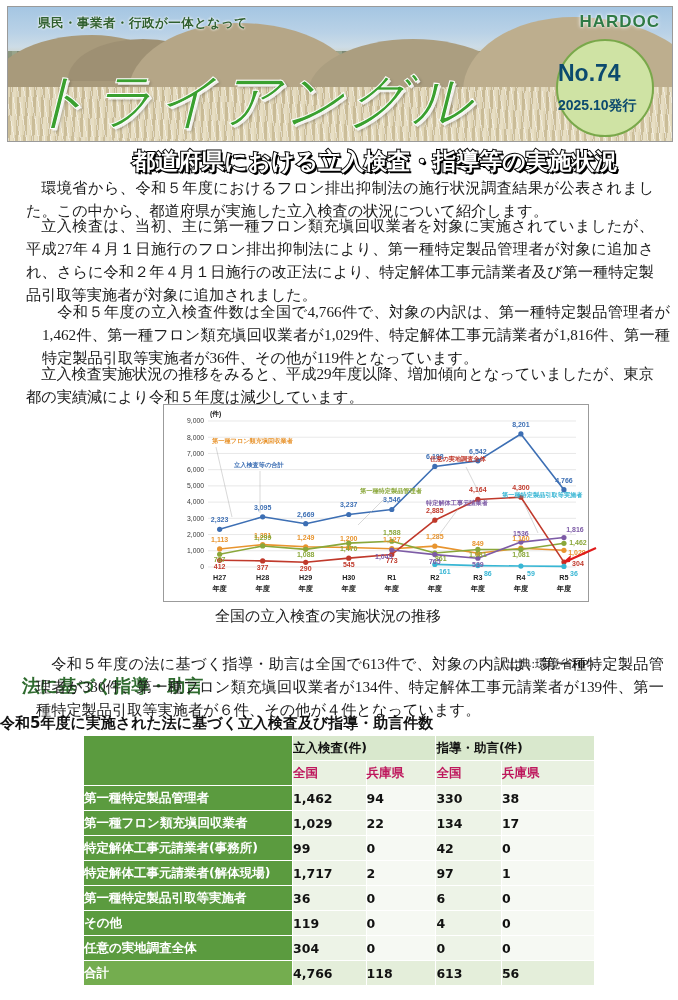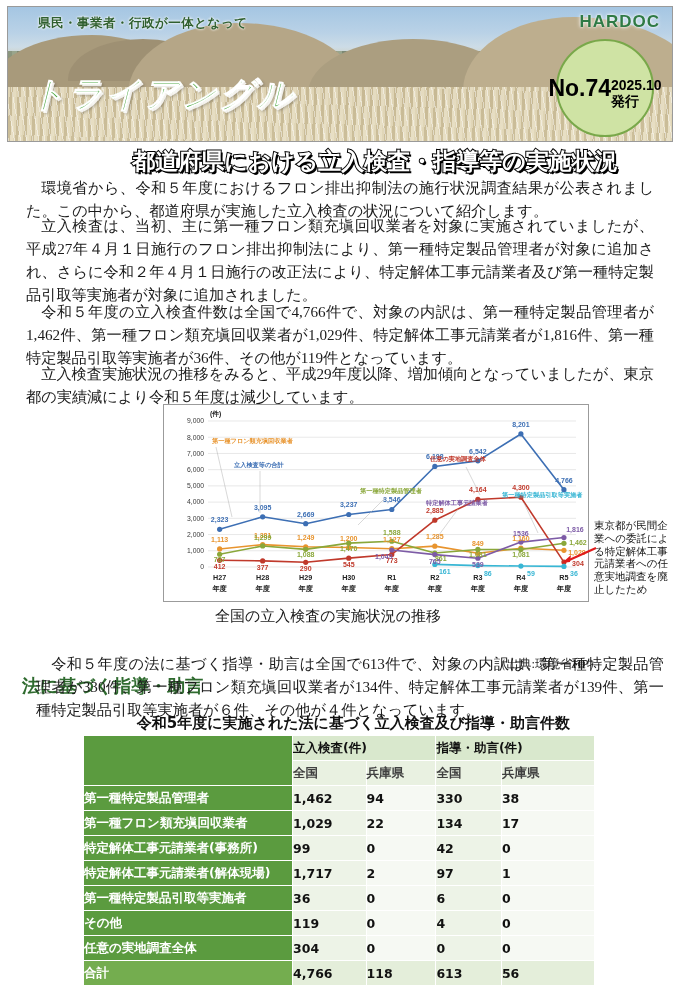--- a/index.html
+++ b/index.html
@@ -46,31 +46,31 @@
     color:#2f5f2f;font-family:"Liberation Sans","DejaVu Sans",sans-serif;font-weight:bold;
     text-shadow:0 0 2px #fff,0 0 3px #fff;
   }
   .hardoc{
     position:absolute;right:12px;top:5px;font-size:17px;font-weight:bold;letter-spacing:1px;
     color:#2f7a45;font-family:"Liberation Sans","DejaVu Sans",sans-serif;
     text-shadow:0 0 2px #fff,0 0 4px #fff;
     padding-left:8px;
   }
   .maintitle{
-    position:absolute;left:22px;top:64px;font-size:35px;font-weight:bold;
+    position:absolute;left:22px;top:54px;font-size:60px;font-weight:normal;
     font-family:"DejaVu Sans","Liberation Sans",sans-serif;
     font-style:italic;letter-spacing:2px;color:#3aa02f;
     -webkit-text-stroke:1px #ffffff;
     text-shadow:2px 2px 0 rgba(255,255,255,.85), 3px 3px 3px rgba(0,0,0,.25);
   }
   .issue-circle{
     position:absolute;right:18px;top:32px;width:94px;height:94px;border-radius:50%;
     background:#cfe3a4;border:2px solid #79a84a;
-    display:flex;flex-direction:row;align-items:center;justify-content:center;
-    font-family:"Liberation Sans","DejaVu Sans",sans-serif;color:#000000;
+    display:flex;flex-direction:column;justify-content:center;
+    font-family:"Liberation Sans","DejaVu Sans",sans-serif;color:#0c4a6e;
   }
   .issue-no{font-size:23px;font-weight:bold;line-height:1.05;}
   .issue-date{font-size:14px;font-weight:bold;margin-top:12px;}
 
   
   .headline{
     position:absolute;left:0;top:146px;width:678px;text-align:center;
     font-family:"DejaVu Sans","Liberation Sans",sans-serif;
     font-size:23px;font-weight:bold;color:#ffffff;letter-spacing:0px;
     -webkit-text-stroke:2px #000;
@@ -80,21 +80,21 @@
   }
 
   
   .body-text{
     position:absolute;left:26px;width:628px;
     font-size:15.2px;line-height:1.52;text-align:justify;
     font-family:"Liberation Serif","DejaVu Serif",serif;
   }
   .p1{top:176px;}
   .p2{top:214px;}
-  .p3{top:300px;}
+  .p3{top:300px;margin-left:16px;}
   .p4{top:362px;}
   .indent{text-indent:1em;}
 
   
   .chart-box{
     position:absolute;left:163px;top:404px;width:424px;height:196px;
     border:1px solid #9b9b9b;background:#fff;
   }
   .chart-svg{display:block;width:424px;height:196px;}
 
@@ -117,39 +117,39 @@
   }
 
   
   .sec-head{
     position:absolute;left:22px;top:630px;font-size:18px;font-weight:bold;
     color:#2f6b2f;font-family:"DejaVu Sans","Liberation Sans",sans-serif;margin-top:44px;
   }
   .p5{top:652px;margin-left:10px;}
 
   .table-title{
-    position:absolute;left:0;top:714px;width:570px;text-align:right;
+    position:absolute;left:0;top:714px;width:570px;text-align:left;
     font-size:15px;font-weight:bold;
     font-family:"DejaVu Sans","Liberation Sans",sans-serif;color:#111;
   }
 
   
   table.data{
     position:absolute;left:83px;top:735px;width:512px;
     border-collapse:collapse;
     font-family:"DejaVu Sans","Liberation Sans",sans-serif;
   }
   table.data td,table.data th{
     border:1px solid #ffffff;
     padding:0;height:24px;text-align:left;vertical-align:middle;
     font-size:12.5px;font-weight:bold;
   }
   .hdr-corner{background:#5b9b3f;width:208px;}
   .hdr-grp{background:#d9e8cd;color:#111;font-weight:bold;font-size:12.5px;}
-  .hdr-sub{background:#e9f1e1;color:#404040;font-weight:bold;font-size:12.5px;}
+  .hdr-sub{background:#e9f1e1;color:#be185d;font-weight:bold;font-size:12.5px;}
   .rowlabel{
     background:#5b9b3f;color:#fff;text-align:left;padding-left:7px;
     font-size:12.5px;font-weight:bold;
   }
   .cell{background:#edf3e7;color:#111;font-size:13px;font-weight:bold;}
   .cell.alt{background:#f6f9f3;}
   tr.total .rowlabel{background:#74ad4f;}
   tr.total .cell{background:#e4eeda;}
 </style>
 </head>
@@ -335,21 +335,20 @@
           <line x1="360" y1="98" x2="374" y2="128" stroke="#b0b0b0" stroke-width="0.5"></line>
         </g>
     </svg>
   </div>
 
   <svg class="annot-arrow" width="36" height="18">
     <line x1="34" y1="2" x2="5" y2="15" stroke="#e01b1b" stroke-width="2.2"></line>
     <polygon points="0,17 9,9 8,16" fill="#e01b1b"></polygon>
   </svg>
 
-  <div class="annot-box">東京都が民間企業への委託による特定解体工事元請業者への任意実地調査を廃止したため</div>
 
   <div class="chart-caption">全国の立入検査の実施状況の推移</div>
   <div class="chart-source">（出典:環境省HP）</div>
 
   <div class="sec-head">法に基づく指導・助言</div>
   <div class="body-text p5 indent">令和５年度の法に基づく指導・助言は全国で613件で、対象の内訳は、第一種特定製品管理者が330件、第一種フロン類充塡回収業者が134件、特定解体工事元請業者が139件、第一種特定製品引取等実施者が６件、その他が４件となっています。</div>
 
   <div class="table-title">令和5年度に実施された法に基づく立入検査及び指導・助言件数</div>
 
   <table class="data">

